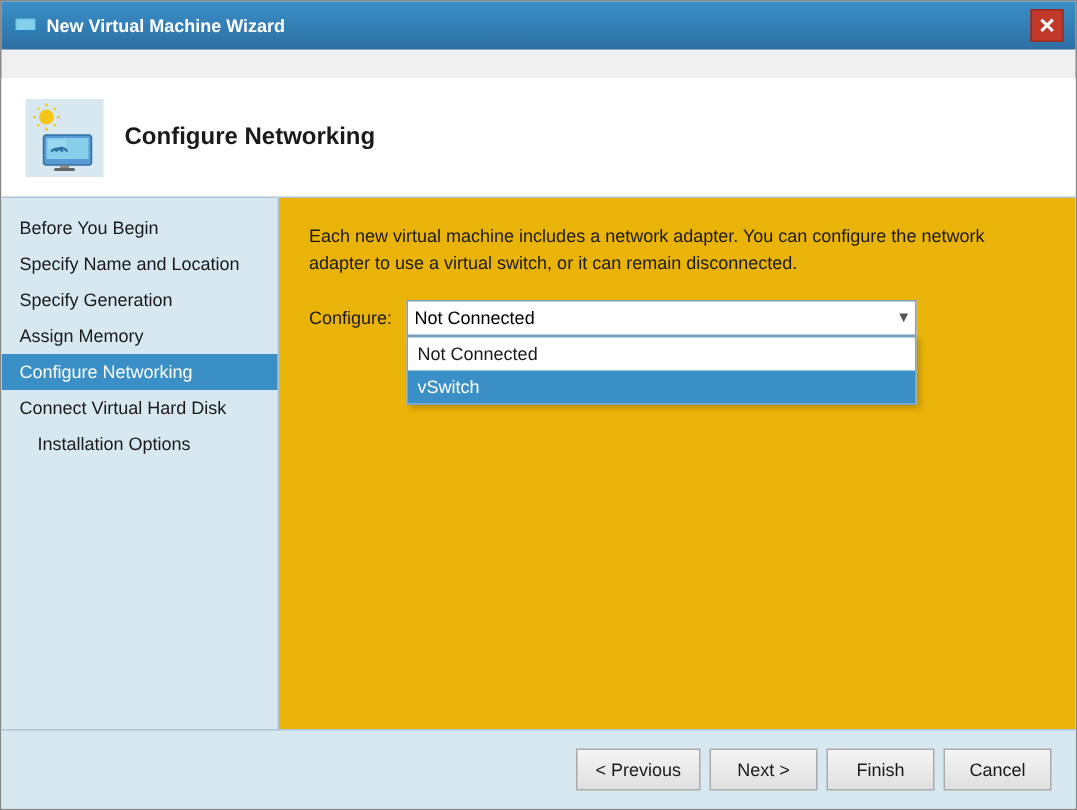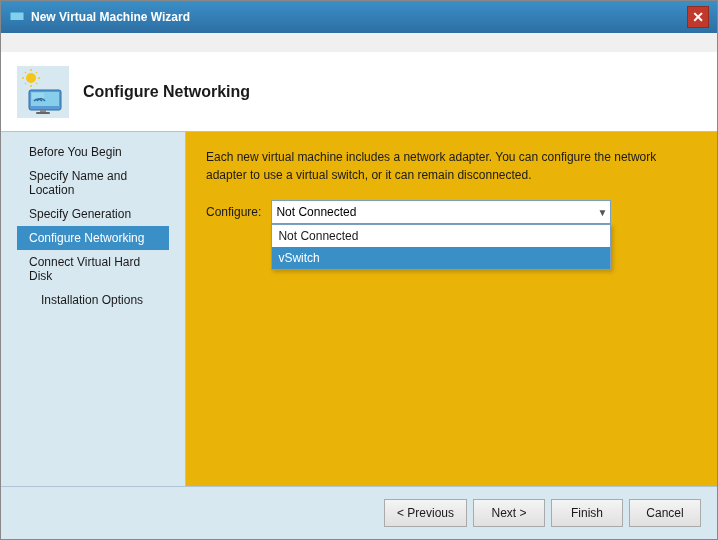--- a/index.html
+++ b/index.html
@@ -84,21 +84,21 @@
       color: #1a1a1a;
     }
     .main-content {
       flex: 1;
       display: flex;
       overflow: hidden;
     }
     .sidebar {
       width: 185px;
       background: #d8e8f0;
-      padding: 8px 16px;
+      padding: 8px 0;
       flex-shrink: 0;
       border-right: 1px solid #b0c4d4;
     }
     .sidebar-item {
       padding: 5px 12px;
       color: #1a1a1a;
       cursor: pointer;
       font-size: 12px;
     }
     .sidebar-item.active {
@@ -255,20 +255,21 @@
       </div>
       <span class="header-title">Configure Networking</span>
     </div>
 
     <div class="main-content">
 
       <div class="sidebar">
         <div class="sidebar-item">Before You Begin</div>
         <div class="sidebar-item">Specify Name and Location</div>
         <div class="sidebar-item">Specify Generation</div>
+        <div class="sidebar-item">Assign Memory</div>
         <div class="sidebar-item active">Configure Networking</div>
         <div class="sidebar-item">Connect Virtual Hard Disk</div>
         <div class="sidebar-item indented">Installation Options</div>
       </div>
 
       <div class="content-area">
         <p class="content-description">Each new virtual machine includes a network adapter. You can configure the network adapter to use a virtual switch, or it can remain disconnected.</p>
 
         <div class="connection-row">
           <span class="connection-label">Configure:</span>

